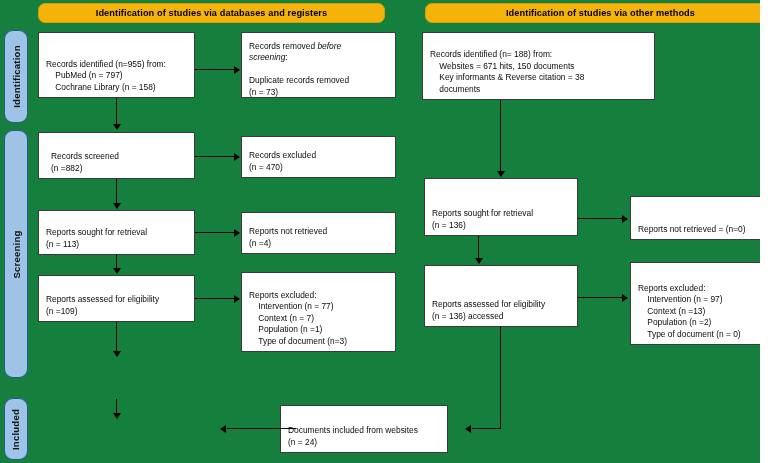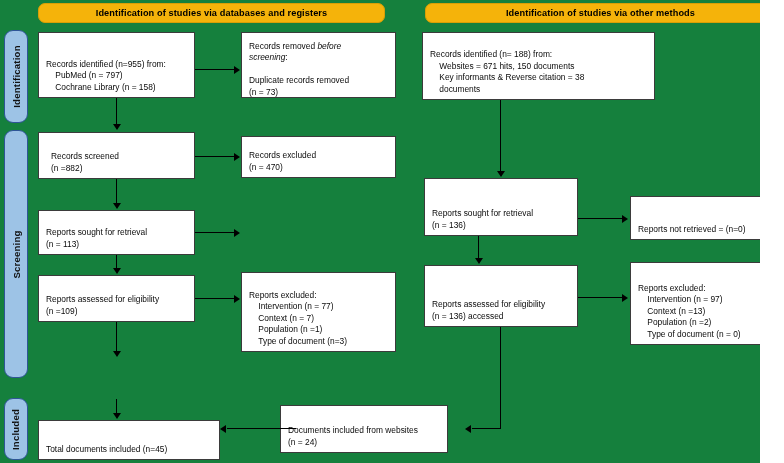--- a/index.html
+++ b/index.html
@@ -132,38 +132,39 @@
   <div class="box" style="left:241px; top:136px; width:155px; height:42px;">
     <div class="txt">Records excluded
 (n = 470)</div>
   </div>
 
   <div class="box" style="left:38px; top:210px; width:157px; height:45px;">
     <div class="txt">Reports sought for retrieval
 (n = 113)</div>
   </div>
 
+  <div class="box" style="left:241px; top:212px; width:155px; height:42px;">
+    <div class="txt">Reports not retrieved
+(n =4)</div>
+  </div>
 
   <div class="box" style="left:38px; top:275px; width:157px; height:47px;">
     <div class="txt">Reports assessed for eligibility
 (n =109)</div>
   </div>
 
   <div class="box" style="left:241px; top:272px; width:155px; height:80px;">
     <div class="txt">Reports excluded:
     Intervention (n = 77)
     Context (n = 7)
     Population (n =1)
     Type of document (n=3)</div>
   </div>
 
 
-  <div class="box" style="left:38px; top:420px; width:182px; height:40px;">
-    <div class="txt">Total documents included (n=45)</div>
-  </div>
 
   <div class="box" style="left:422px; top:32px; width:233px; height:68px;">
     <div class="txt">Records identified (n= 188) from:
     Websites = 671 hits, 150 documents
     Key informants &amp; Reverse citation = 38
     documents</div>
   </div>
 
   <div class="box" style="left:424px; top:178px; width:154px; height:58px;">
     <div class="txt">Reports sought for retrieval

